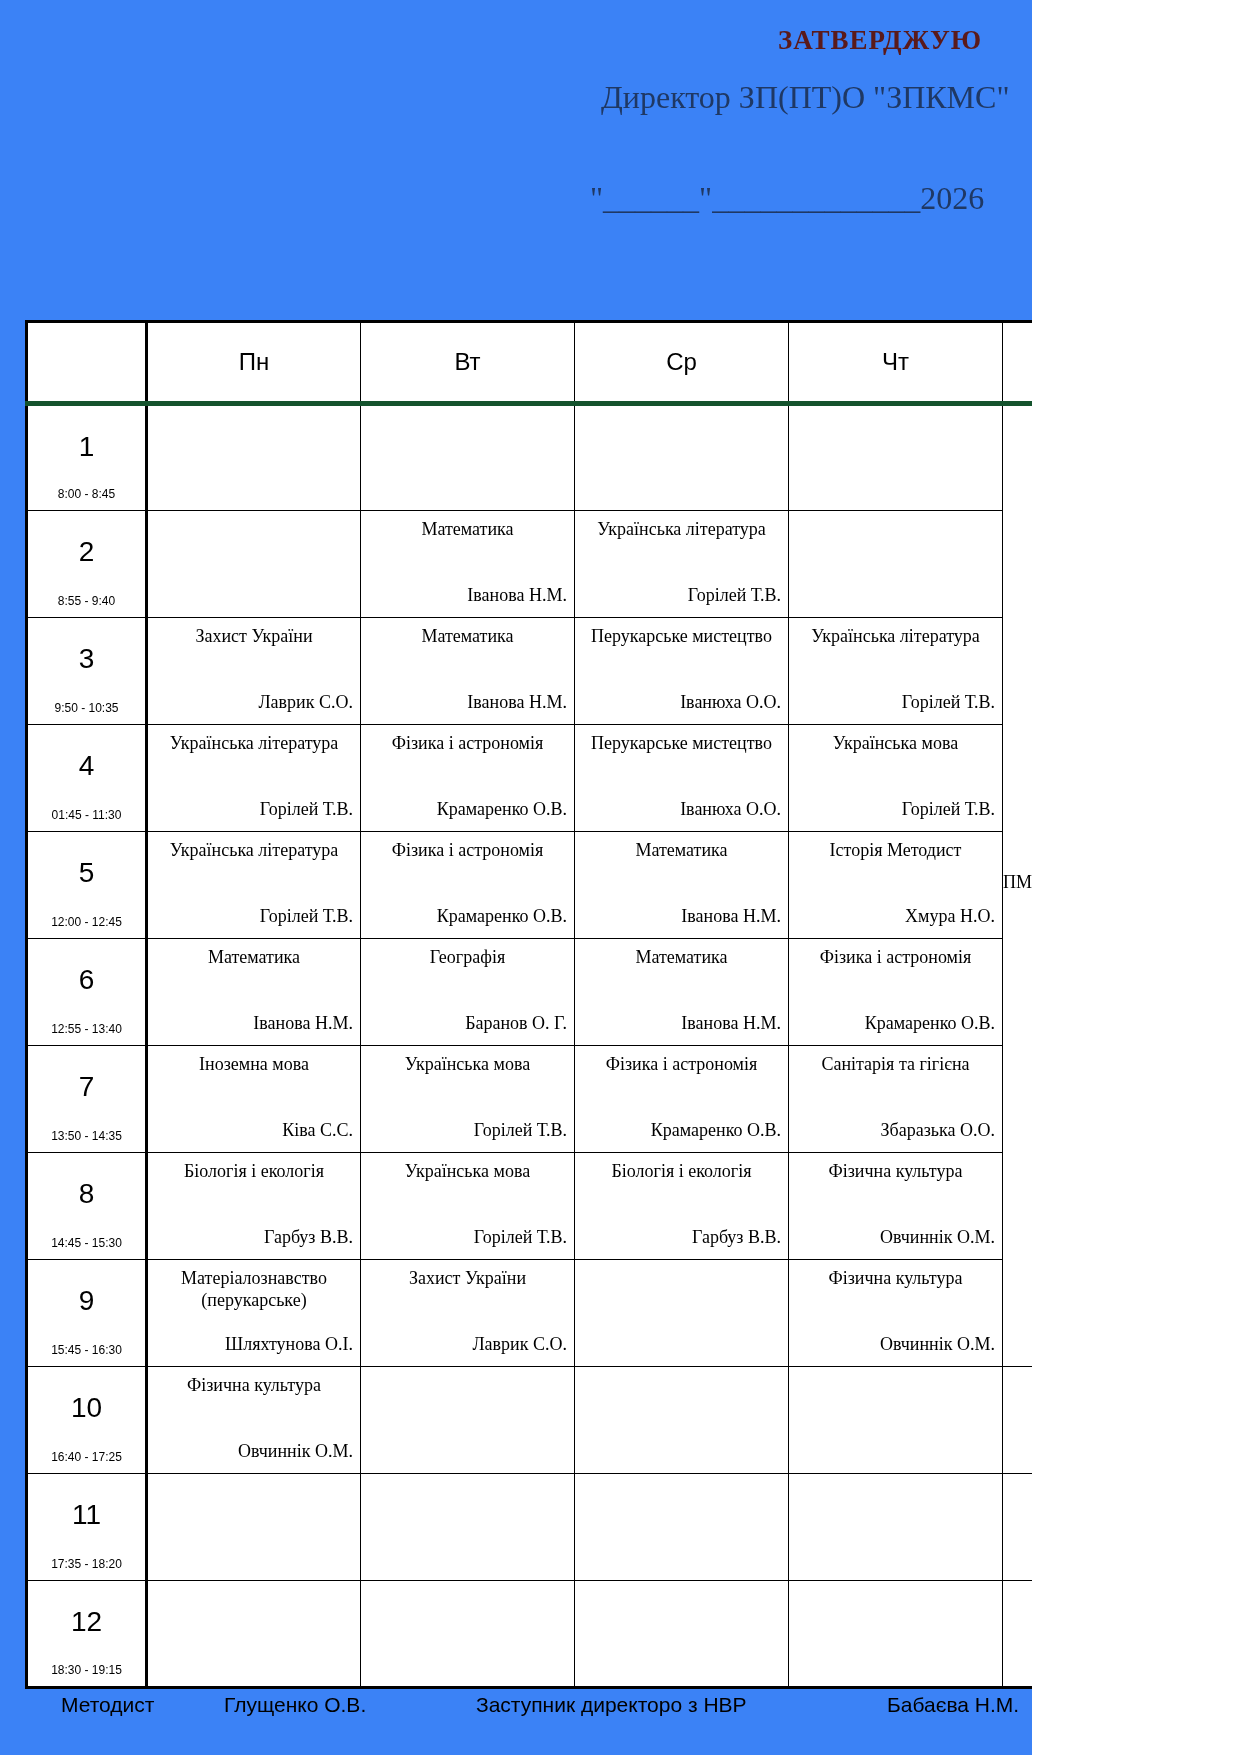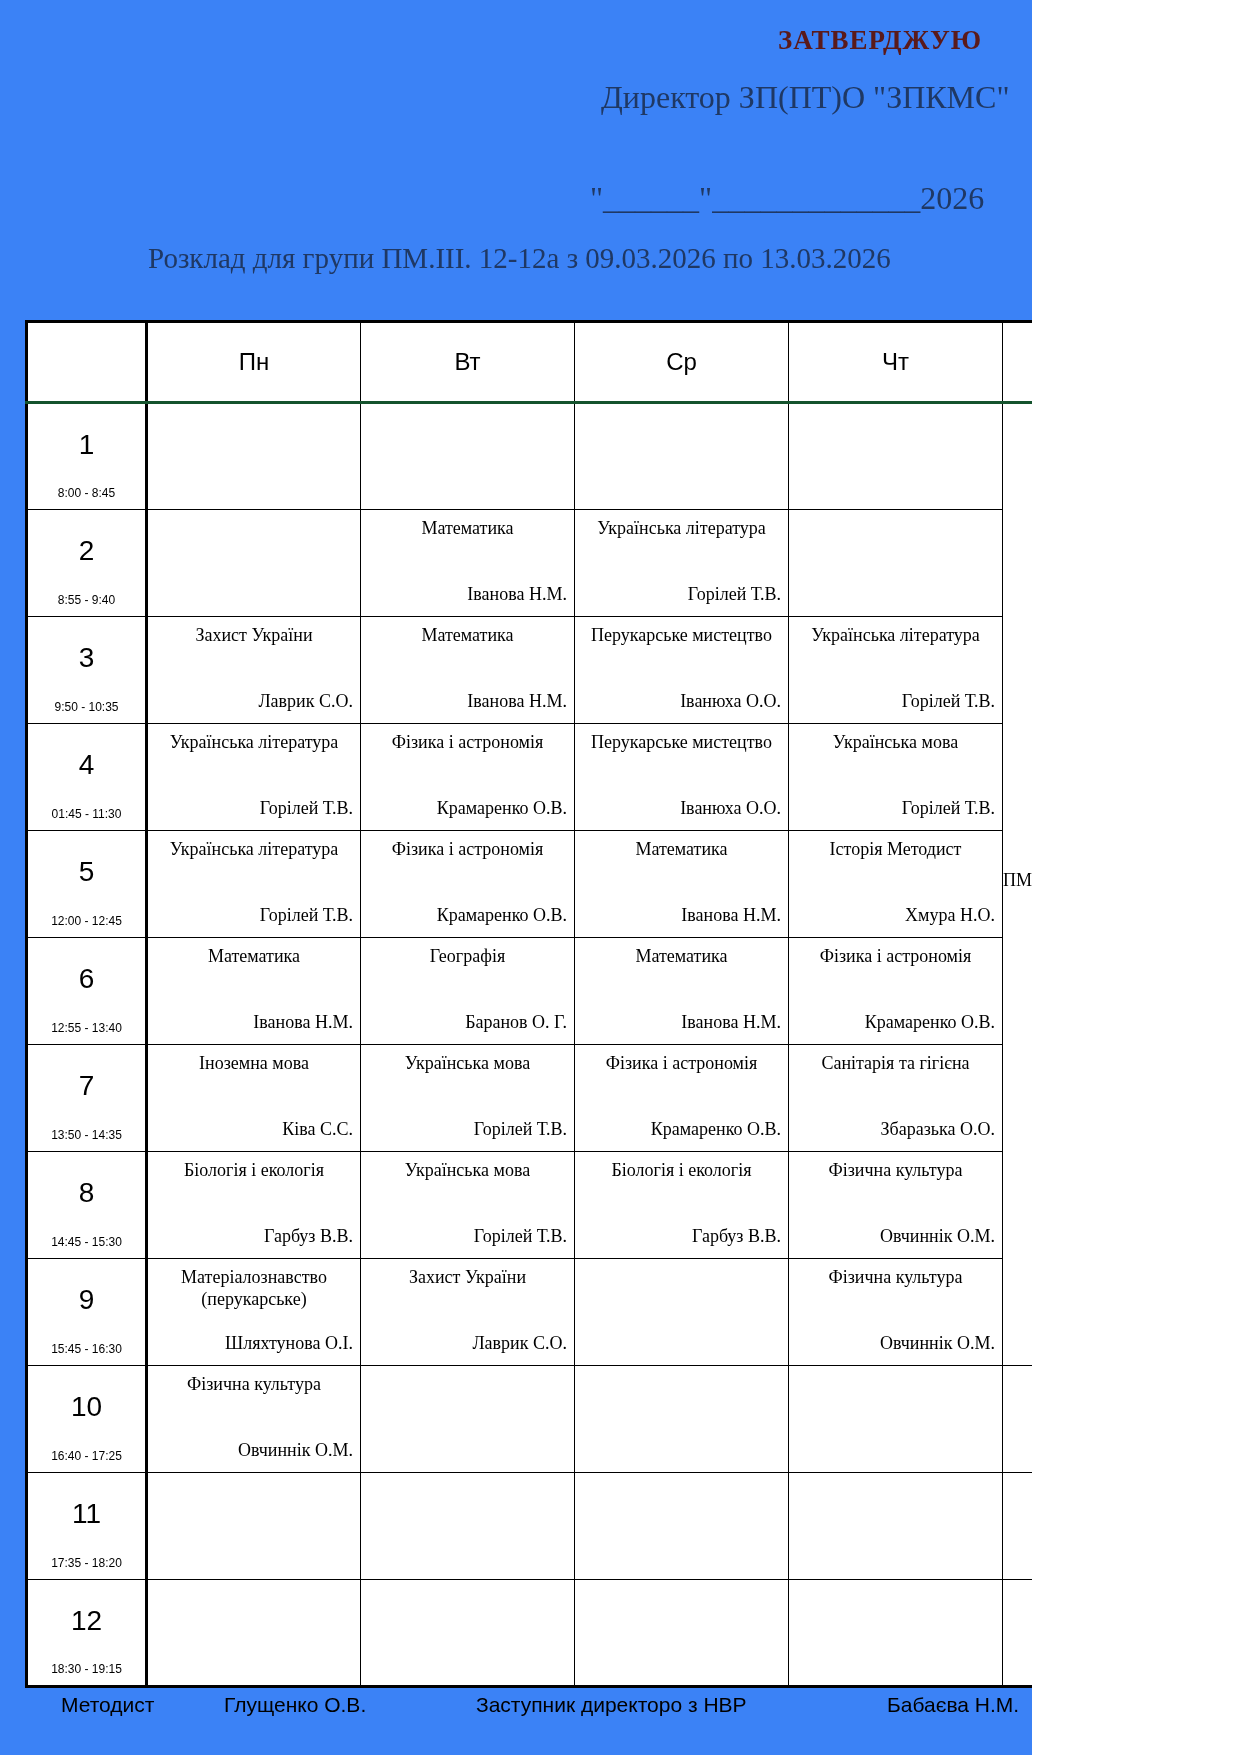--- a/index.html
+++ b/index.html
@@ -14,21 +14,21 @@
   .line-sig{position:absolute;left:597px;top:133px;font-size:32px;color:#1f3864;}
   .line-date{position:absolute;left:590px;top:180px;font-size:32px;color:#1f3864;}
 
   
   .title{position:absolute;left:148px;top:242px;font-size:29px;color:#1f3864;white-space:nowrap;}
 
   
   table.sched{position:absolute;left:25px;top:320px;width:1190px;height:1368px;
       border-collapse:collapse;table-layout:fixed;background:#fff;border:3px solid #000;}
   .sched th,.sched td{border:1px solid #000;padding:0;vertical-align:top;}
-  .sched thead th{height:78px;border-bottom:3px solid #14532d;vertical-align:middle;
+  .sched thead th{height:78px;border-bottom:5px solid #14532d;vertical-align:middle;
       text-align:center;font-family:"Liberation Sans",sans-serif;font-weight:normal;font-size:24px;}
   .sched th.corner,.sched td.slot{border-right:3px solid #000;}
   .sched tbody tr{height:107px;}
 
   .slot{position:relative;}
   .pnum{position:absolute;top:25px;left:0;width:100%;text-align:center;
       font-family:"Liberation Sans",sans-serif;font-size:28px;}
   .ptime{position:absolute;bottom:9px;left:0;width:100%;text-align:center;
       font-family:"Liberation Sans",sans-serif;font-size:12px;}
 
@@ -46,21 +46,20 @@
 </style>
 </head>
 <body>
 
 <div class="page">
 
   <div class="line-approve">ЗАТВЕРДЖУЮ</div>
   <div class="line-director">Директор ЗП(ПТ)О "ЗПКМС"</div>
   <div class="line-date">"______"_____________2026</div>
 
-  <div class="title">Розклад для групи ПМ.ІІІ. 12-12а з 09.03.2026 по 13.03.2026</div>
 
   <table class="sched">
     <colgroup>
       <col style="width:120px">
         <col style="width:214px">
         <col style="width:214px">
         <col style="width:214px">
         <col style="width:214px">
         <col style="width:214px">
     </colgroup>

